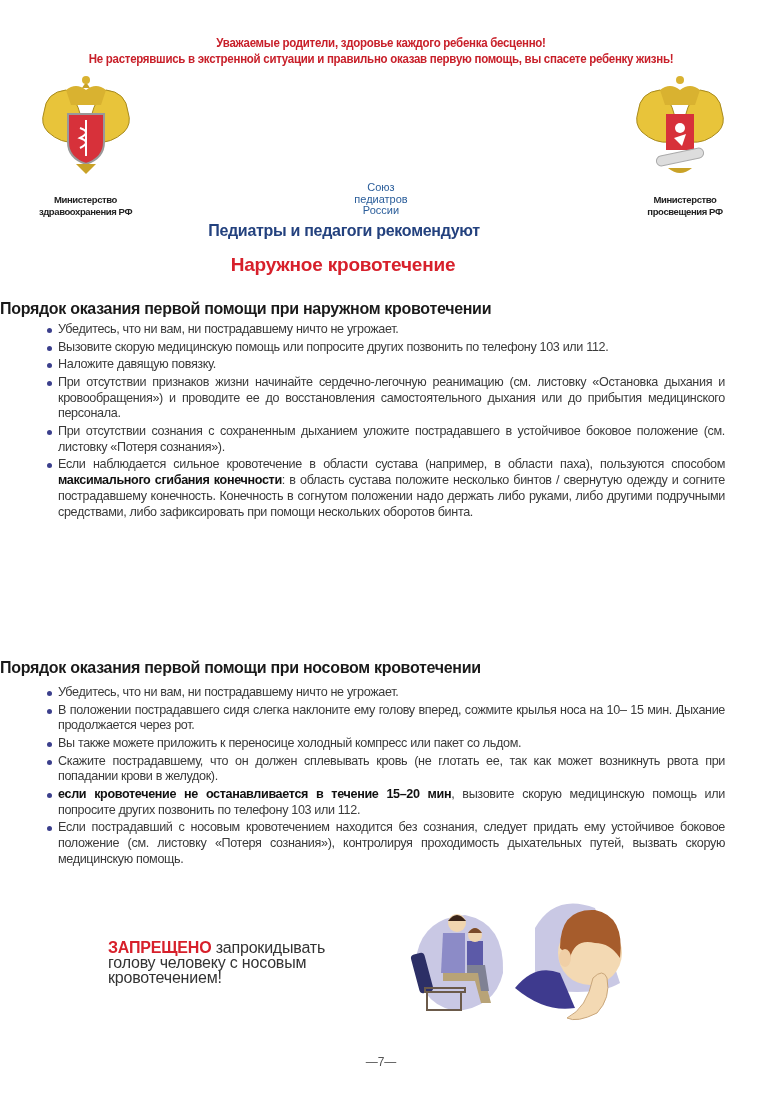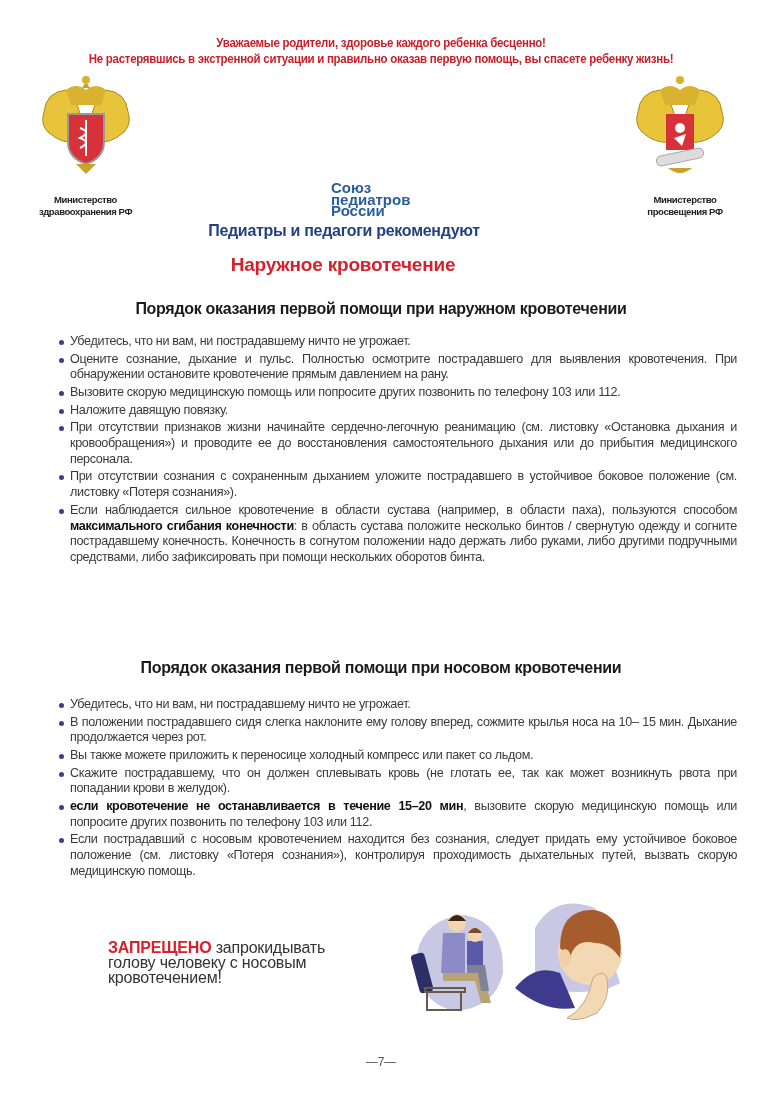--- a/index.html
+++ b/index.html
@@ -4,29 +4,29 @@
 <style>
   html, body { margin: 0; padding: 0; background: #ffffff; }
   body { width: 762px; height: 1112px; position: relative; overflow: hidden;
          font-family: "Liberation Sans", sans-serif; color: #333; }
   .abs { position: absolute; }
   .banner { left: 0; width: 762px; text-align: center; color: #c8202a;
             font-family: "Liberation Sans", sans-serif; font-weight: bold; font-size: 12.5px;
             letter-spacing: -0.3px; transform: scaleX(0.92); transform-origin: center; }
   .emblem { width: 100px; height: 110px; }
   .ministry { font-size: 9.5px; font-weight: bold; color: #222; text-align: center; line-height: 12px; letter-spacing: -0.4px; }
-  .union { left: 331px; top: 182px; width: 100px; text-align: left; color: #2a5d9a;
-           font-size: 15px; font-weight: bold; line-height: 11.5px; }
+  .union { left: 331px; top: 182px; width: 100px; text-align: center; color: #2a5d9a;
+           font-size: 11px; font-weight: normal; line-height: 11.5px; }
   .recommend { left: 0; width: 688px; top: 222px; text-align: center; color: #23417e;
                font-size: 16px; font-weight: bold; letter-spacing: -0.3px; }
   .title { left: 0; width: 686px; top: 254px; text-align: center; color: #d7202b;
            font-size: 19px; font-weight: bold; letter-spacing: -0.2px; }
-  .section-title { left: 0; width: 762px; text-align: center; color: #1a1a1a; font-size: 16px;
+  .section-title { left: 0; width: 762px; color: #1a1a1a; font-size: 16px;
                    font-weight: bold; letter-spacing: -0.3px; }
-  ul.items { list-style: none; margin: 12px; padding: 0; left: 47px; width: 678px; }
+  ul.items { list-style: none; margin: 0; padding: 0; left: 47px; width: 678px; }
   ul.items li { position: relative; padding-left: 11px; font-size: 12.6px; line-height: 15.8px;
                 color: #3a3a3a; margin-bottom: 1.8px; letter-spacing: -0.35px; text-align: justify;
                 font-stretch: condensed; }
   ul.items li .dot { position: absolute; left: 0; top: 6px; width: 5px; height: 5px;
                      border-radius: 50%; background: #3b3f8c; }
   b.strong { color: #111; }
   .warning { left: 108px; top: 940px; width: 240px; font-size: 16px; line-height: 15px; color: #333; letter-spacing: -0.2px; }
   .warning .red { color: #d7202b; font-weight: bold; }
   .pagenum { left: 0; width: 762px; top: 1055px; text-align: center; font-size: 12px; color: #555; }
 </style>
@@ -77,21 +77,20 @@
   <div>Министерство</div>
   <div>просвещения РФ</div>
 </div>
 
 <div class="abs recommend">Педиатры и педагоги рекомендуют</div>
 <div class="abs title">Наружное кровотечение</div>
 
 <div class="abs section-title" style="top:300px;">Порядок оказания первой помощи при наружном кровотечении</div>
 <ul class="abs items" style="top:322px;">
   <li><span class="dot"></span><span>Убедитесь, что ни вам, ни пострадавшему ничто не угрожает.</span></li>
-  <li><span class="dot"></span><span>Оцените сознание, дыхание и пульс. Полностью осмотрите пострадавшего для выявления кровотечения. При обнаружении остановите кровотечение прямым давлением на рану.</span></li>
   <li><span class="dot"></span><span>Вызовите скорую медицинскую помощь или попросите других позвонить по телефону 103 или 112.</span></li>
   <li><span class="dot"></span><span>Наложите давящую повязку.</span></li>
   <li><span class="dot"></span><span>При отсутствии признаков жизни начинайте сердечно-легочную реанимацию (см. листовку «Остановка дыхания и кровообращения») и проводите ее до восстановления самостоятельного дыхания или до прибытия медицинского персонала.</span></li>
   <li><span class="dot"></span><span>При отсутствии сознания с сохраненным дыханием уложите пострадавшего в устойчивое боковое положение (см. листовку «Потеря сознания»).</span></li>
   <li><span class="dot"></span><span>Если наблюдается сильное кровотечение в области сустава (например, в области паха), пользуются способом </span><b class="strong">максимального сгибания конечности</b><span>: в область сустава положите несколько бинтов / свернутую одежду и согните пострадавшему конечность. Конечность в согнутом положении надо держать либо руками, либо другими подручными средствами, либо зафиксировать при помощи нескольких оборотов бинта.</span></li>
 </ul>
 
 <div class="abs section-title" style="top:659px;">Порядок оказания первой помощи при носовом кровотечении</div>
 <ul class="abs items" style="top:685px;">
   <li><span class="dot"></span><span>Убедитесь, что ни вам, ни пострадавшему ничто не угрожает.</span></li>

